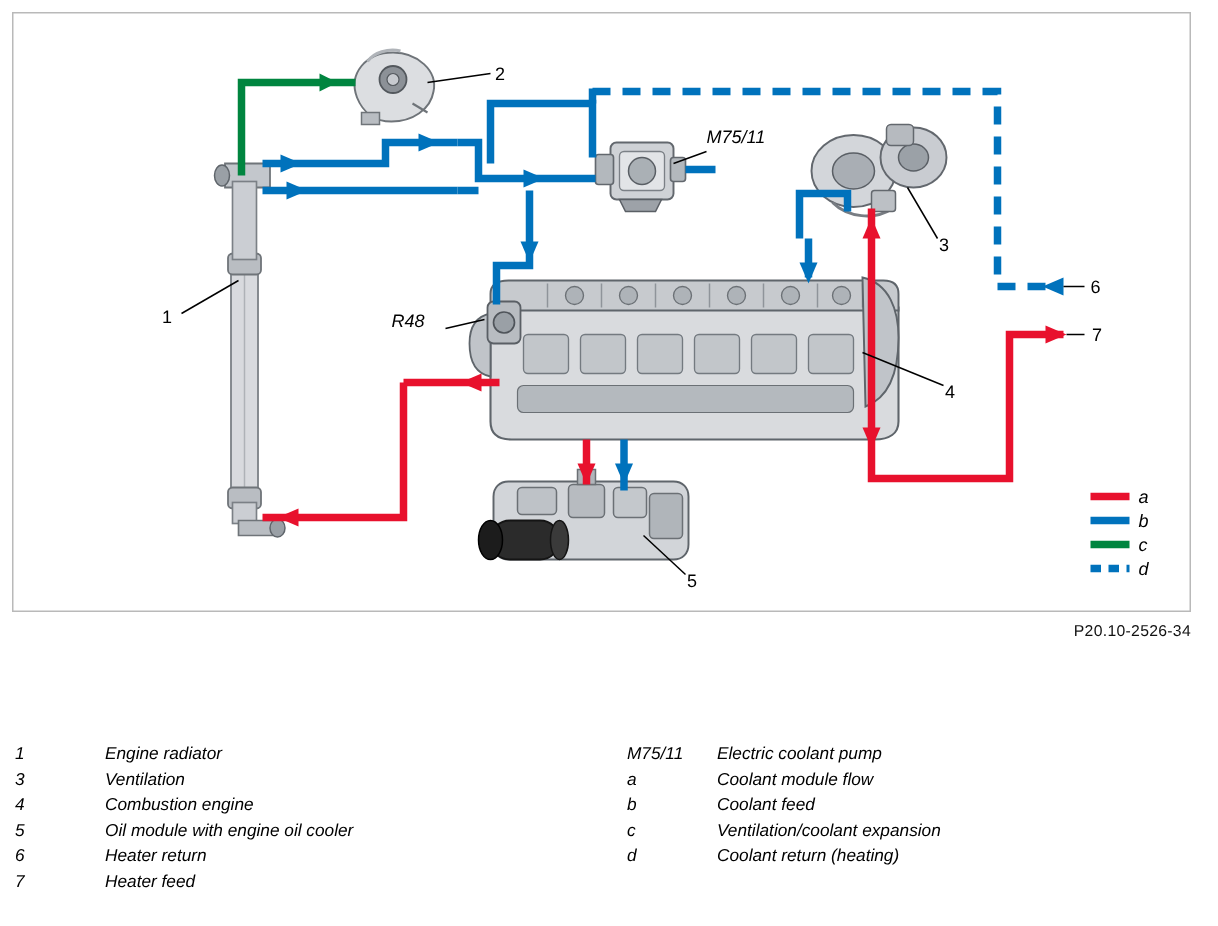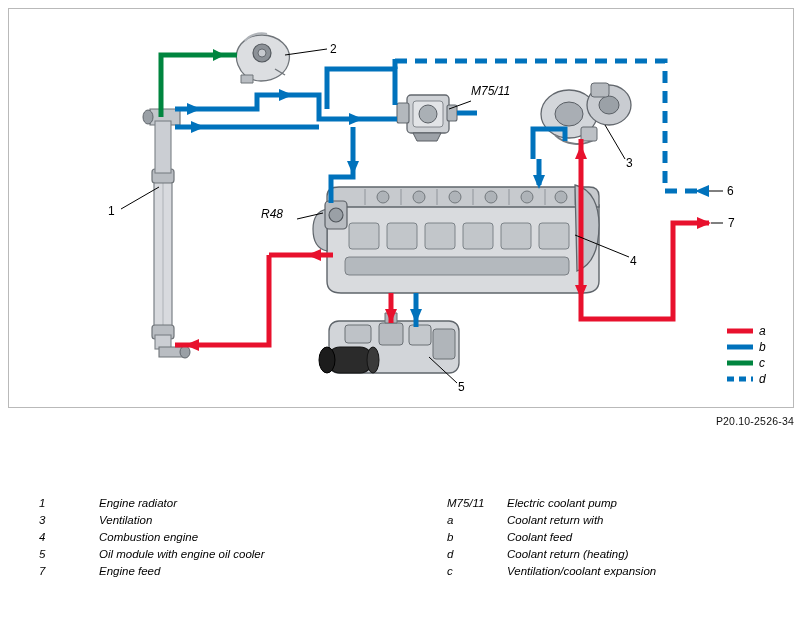--- a/index.html
+++ b/index.html
@@ -47,21 +47,20 @@
     left: 0;
     top: 495px;
     width: 812px;
     font-style: italic;
     font-size: 11.5px;
     color: #000;
   }
   .legend-col {
     position: absolute;
     top: 0;
-    margin-left: 29px;
   }
   .legend-col.left { left: 10px; width: 400px; }
   .legend-col.right { left: 418px; width: 390px; }
   .legend-row {
     height: 17px;
     line-height: 17px;
     white-space: nowrap;
   }
   .legend-key {
     display: inline-block;
@@ -300,37 +299,40 @@
       <div class="legend-row">
         <span class="legend-key">3</span><span class="legend-desc">Ventilation</span>
       </div>
       <div class="legend-row">
         <span class="legend-key">4</span><span class="legend-desc">Combustion engine</span>
       </div>
       <div class="legend-row">
         <span class="legend-key">5</span><span class="legend-desc">Oil module with engine oil cooler</span>
       </div>
       <div class="legend-row">
-        <span class="legend-key">7</span><span class="legend-desc">Engine feed</span>
+        <span class="legend-key">6</span><span class="legend-desc">Heater return</span>
+      </div>
+      <div class="legend-row">
+        <span class="legend-key">7</span><span class="legend-desc">Heater feed</span>
       </div>
     </div>
 
     <div class="legend-col right">
       <div class="legend-row">
         <span class="legend-key">M75/11</span><span class="legend-desc">Electric coolant pump</span>
       </div>
       <div class="legend-row">
-        <span class="legend-key">a</span><span class="legend-desc">Coolant return with</span>
+        <span class="legend-key">a</span><span class="legend-desc">Coolant module flow</span>
       </div>
       <div class="legend-row">
         <span class="legend-key">b</span><span class="legend-desc">Coolant feed</span>
       </div>
       <div class="legend-row">
+        <span class="legend-key">c</span><span class="legend-desc">Ventilation/coolant expansion</span>
+      </div>
+      <div class="legend-row">
         <span class="legend-key">d</span><span class="legend-desc">Coolant return (heating)</span>
       </div>
-      <div class="legend-row">
-        <span class="legend-key">c</span><span class="legend-desc">Ventilation/coolant expansion</span>
-      </div>
     </div>
 
   </div>
 
 </div>
 
 </body></html>

